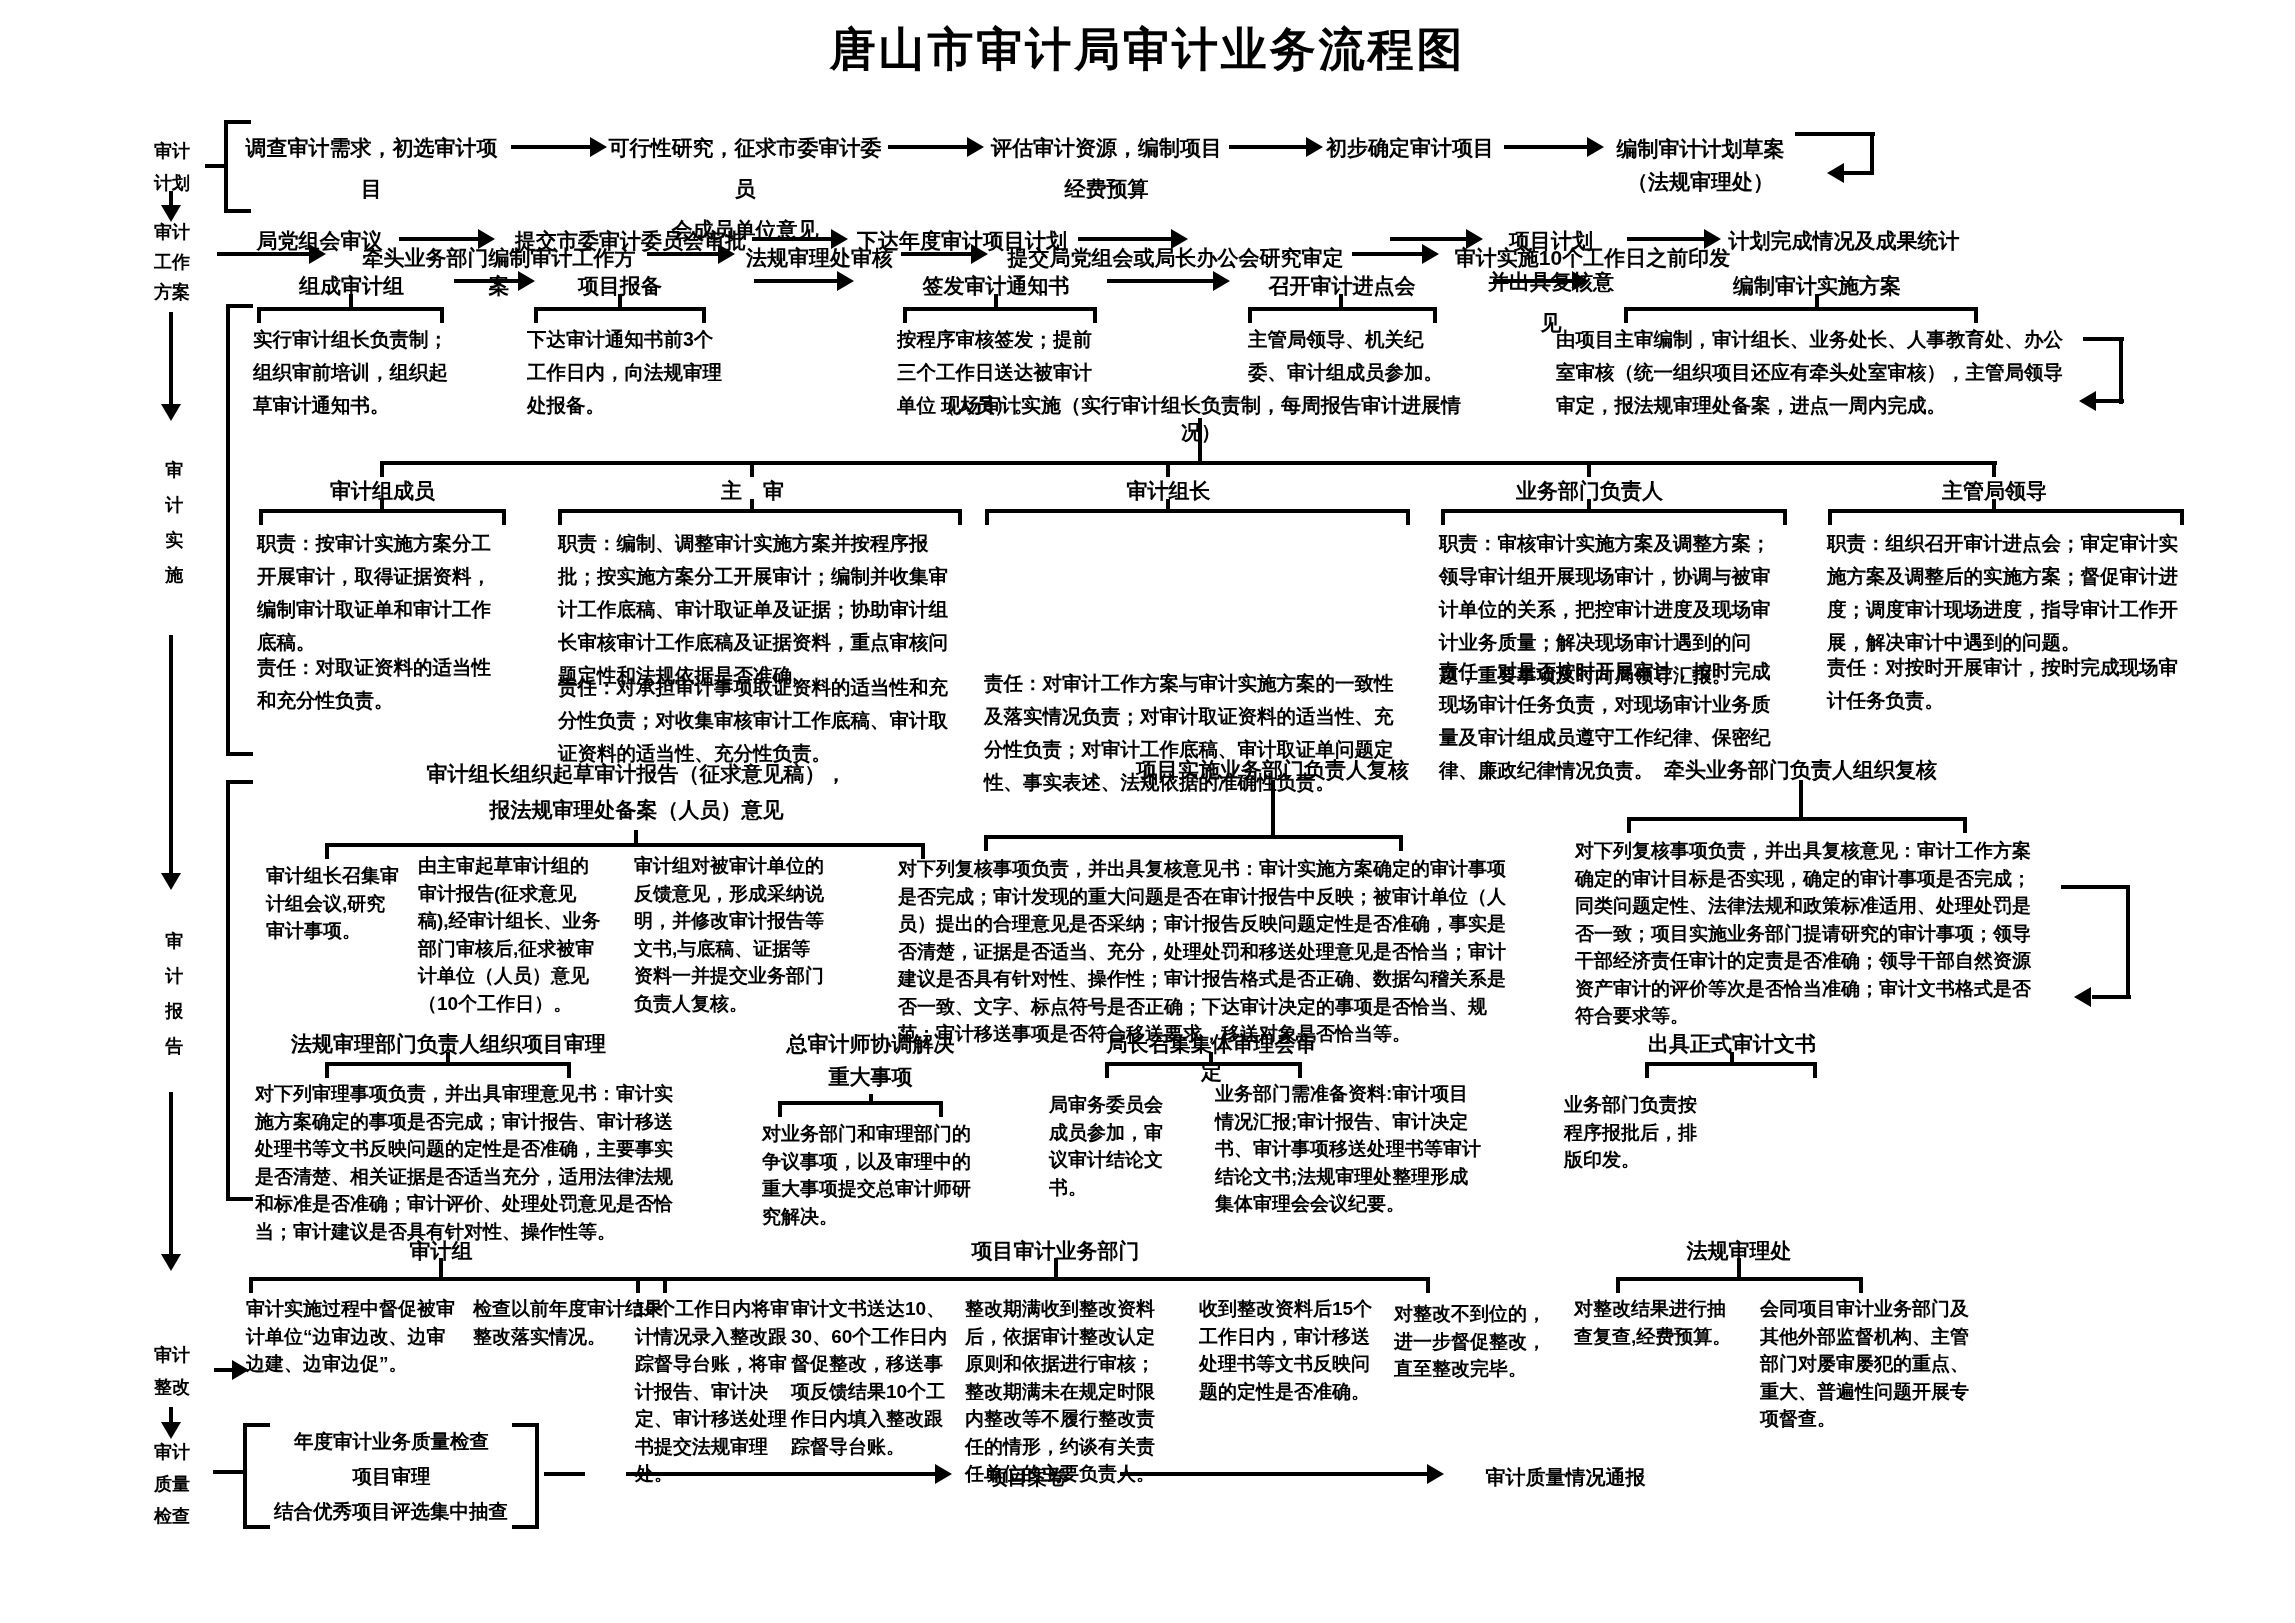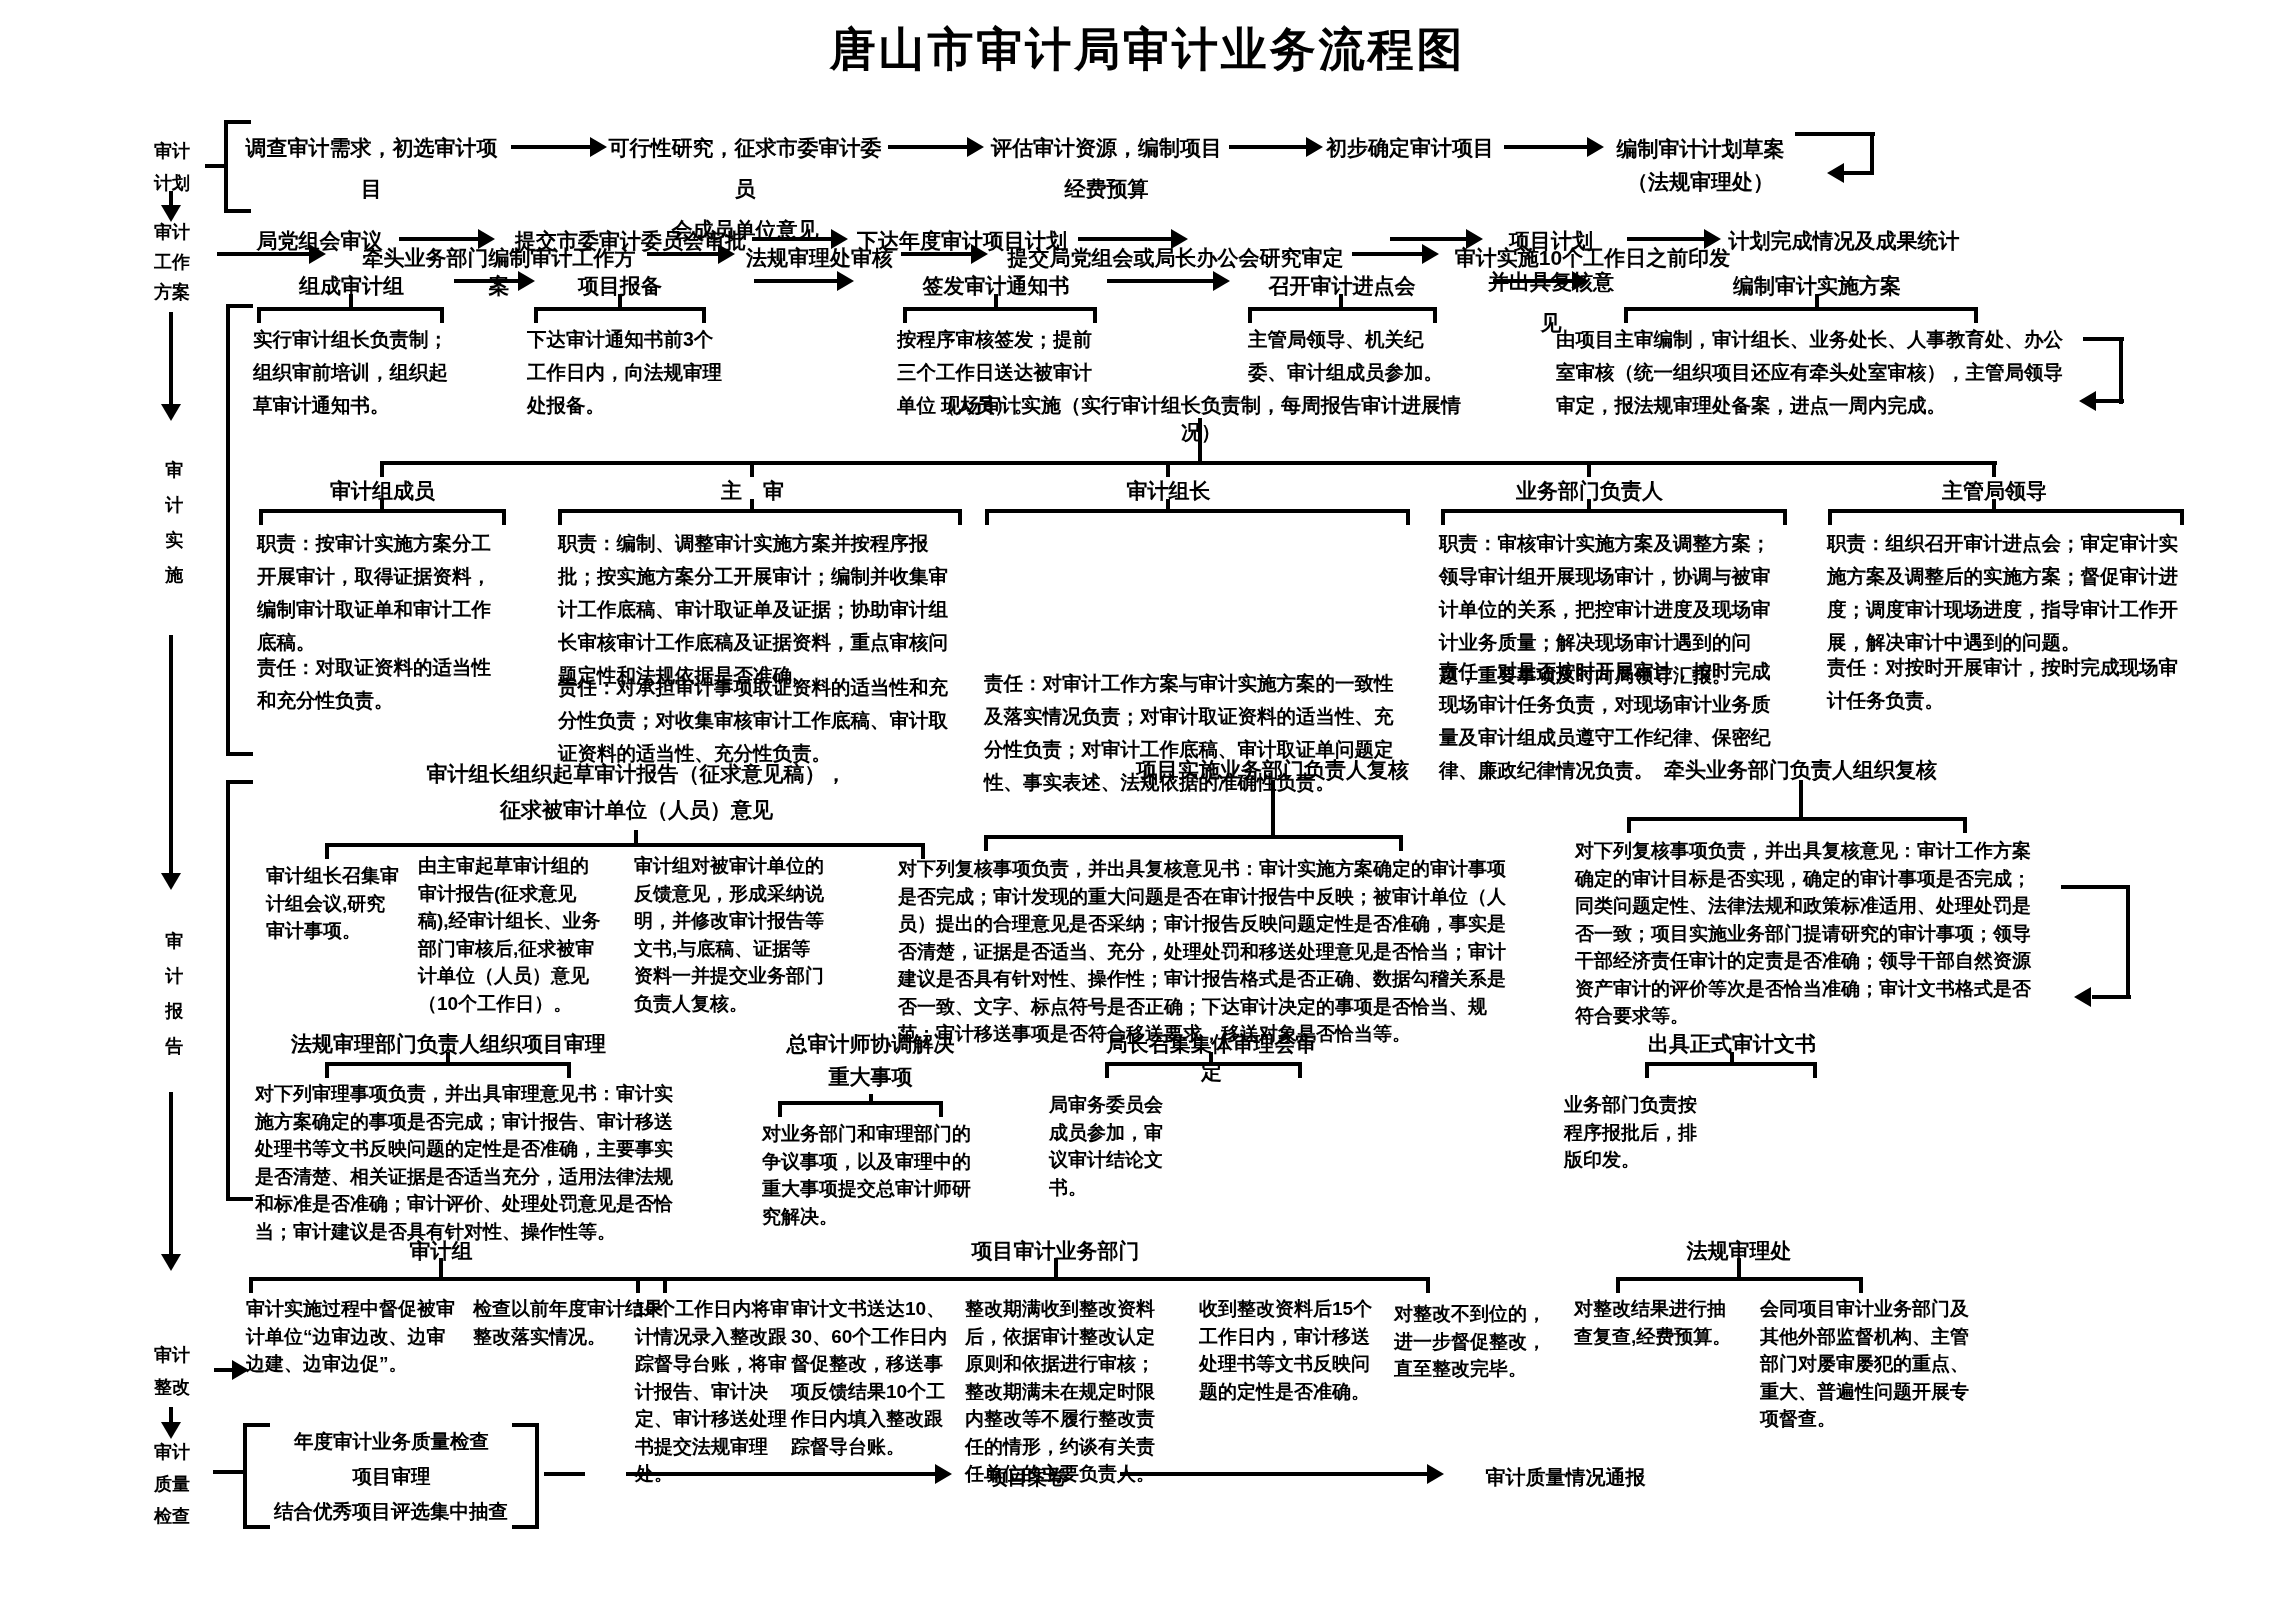--- a/index.html
+++ b/index.html
@@ -165,21 +165,21 @@
   <div class="t f27 lh45" style="left:558px;top:527px;width:405px">职责：编制、调整审计实施方案并按程序报批；按实施方案分工开展审计；编制并收集审计工作底稿、审计取证单及证据；协助审计组长审核审计工作底稿及证据资料，重点审核问题定性和法规依据是否准确。</div>
   <div class="t f27 lh45" style="left:1439px;top:527px;width:350px">职责：审核审计实施方案及调整方案；领导审计组开展现场审计，协调与被审计单位的关系，把控审计进度及现场审计业务质量；解决现场审计遇到的问题，重要事项及时向局领导汇报。</div>
   <div class="t f27 lh45" style="left:1827px;top:527px;width:359px">职责：组织召开审计进点会；审定审计实施方案及调整后的实施方案；督促审计进度；调度审计现场进度，指导审计工作开展，解决审计中遇到的问题。</div>
   <div class="t f27 lh45" style="left:257px;top:651px;width:250px">责任：对取证资料的适当性和充分性负责。</div>
   <div class="t f27 lh45" style="left:558px;top:671px;width:405px">责任：对承担审计事项取证资料的适当性和充分性负责；对收集审核审计工作底稿、审计取证资料的适当性、充分性负责。</div>
   <div class="t f27 lh45" style="left:984px;top:667px;width:428px">责任：对审计工作方案与审计实施方案的一致性及落实情况负责；对审计取证资料的适当性、充分性负责；对审计工作底稿、审计取证单问题定性、事实表述、法规依据的准确性负责。</div>
   <div class="t f27 lh45" style="left:1439px;top:655px;width:350px">责任：对是否按时开展审计，按时完成现场审计任务负责，对现场审计业务质量及审计组成员遵守工作纪律、保密纪律、廉政纪律情况负责。</div>
   <div class="t f27 lh45" style="left:1827px;top:651px;width:359px">责任：对按时开展审计，按时完成现场审计任务负责。</div>
 
   <div class="t c f29 lh50" style="left:311px;top:756px;width:651px">审计组长组织起草审计报告（征求意见稿），
-征求被审计单位（人员）意见</div>
+报法规审理处备案（人员）意见</div>
   <div class="st" style="left:634px;top:830px;height:13px"></div>
   <div class="ub" style="left:325px;top:843px;width:600px"></div>
   <div class="t note" style="left:266px;top:862px;width:135px">审计组长召集审计组会议,研究审计事项。</div>
   <div class="t note" style="left:418px;top:852px;width:188px">由主审起草审计组的审计报告(征求意见稿),经审计组长、业务部门审核后,征求被审计单位（人员）意见（10个工作日）。</div>
   <div class="t note" style="left:634px;top:852px;width:195px">审计组对被审计单位的反馈意见，形成采纳说明，并修改审计报告等文书,与底稿、证据等资料一并提交业务部门负责人复核。</div>
 
   <div class="t c f29" style="left:1034px;top:756px;width:477px">项目实施业务部门负责人复核</div>
   <div class="st" style="left:1271px;top:780px;height:55px"></div>
   <div class="ub" style="left:984px;top:835px;width:419px"></div>
   <div class="t note" style="left:898px;top:855px;width:616px">对下列复核事项负责，并出具复核意见书：审计实施方案确定的审计事项是否完成；审计发现的重大问题是否在审计报告中反映；被审计单位（人员）提出的合理意见是否采纳；审计报告反映问题定性是否准确，事实是否清楚，证据是否适当、充分，处理处罚和移送处理意见是否恰当；审计建议是否具有针对性、操作性；审计报告格式是否正确、数据勾稽关系是否一致、文字、标点符号是否正确；下达审计决定的事项是否恰当、规范；审计移送事项是否符合移送要求，移送对象是否恰当等。</div>
@@ -201,20 +201,21 @@
   <div class="t c f29 lh46" style="left:765px;top:1027px;width:211px">总审计师协调解决
 重大事项</div>
   <div class="st" style="left:869px;top:1094px;height:7.2px"></div>
   <div class="ub" style="left:778px;top:1101px;width:165px"></div>
   <div class="t note" style="left:762px;top:1120px;width:213px">对业务部门和审理部门的争议事项，以及审理中的重大事项提交总审计师研究解决。</div>
 
   <div class="t c f29" style="left:1098px;top:1030px;width:227px">局长召集集体审理会审定</div>
   <div class="st" style="left:1209px;top:1052px;height:10px"></div>
   <div class="ub" style="left:1105px;top:1062px;width:197px"></div>
   <div class="t note" style="left:1049px;top:1091px;width:130px">局审务委员会成员参加，审议审计结论文书。</div>
+  <div class="t note" style="left:1215px;top:1080px;width:269px">业务部门需准备资料:审计项目情况汇报;审计报告、审计决定书、审计事项移送处理书等审计结论文书;法规审理处整理形成集体审理会会议纪要。</div>
 
   <div class="t c f29" style="left:1640px;top:1030px;width:184px">出具正式审计文书</div>
   <div class="st" style="left:1730px;top:1052px;height:10px"></div>
   <div class="ub" style="left:1645px;top:1062px;width:172px"></div>
   <div class="t note" style="left:1564px;top:1091px;width:150px">业务部门负责按程序报批后，排版印发。</div>
 
   <div class="t c f29" style="left:347px;top:1237px;width:188px">审计组</div>
   <div class="st" style="left:439px;top:1258px;height:19px"></div>
   <div class="ub" style="left:249px;top:1277px;width:418px"></div>
   <div class="t note" style="left:246px;top:1295px;width:218px">审计实施过程中督促被审计单位“边审边改、边审边建、边审边促”。</div>

